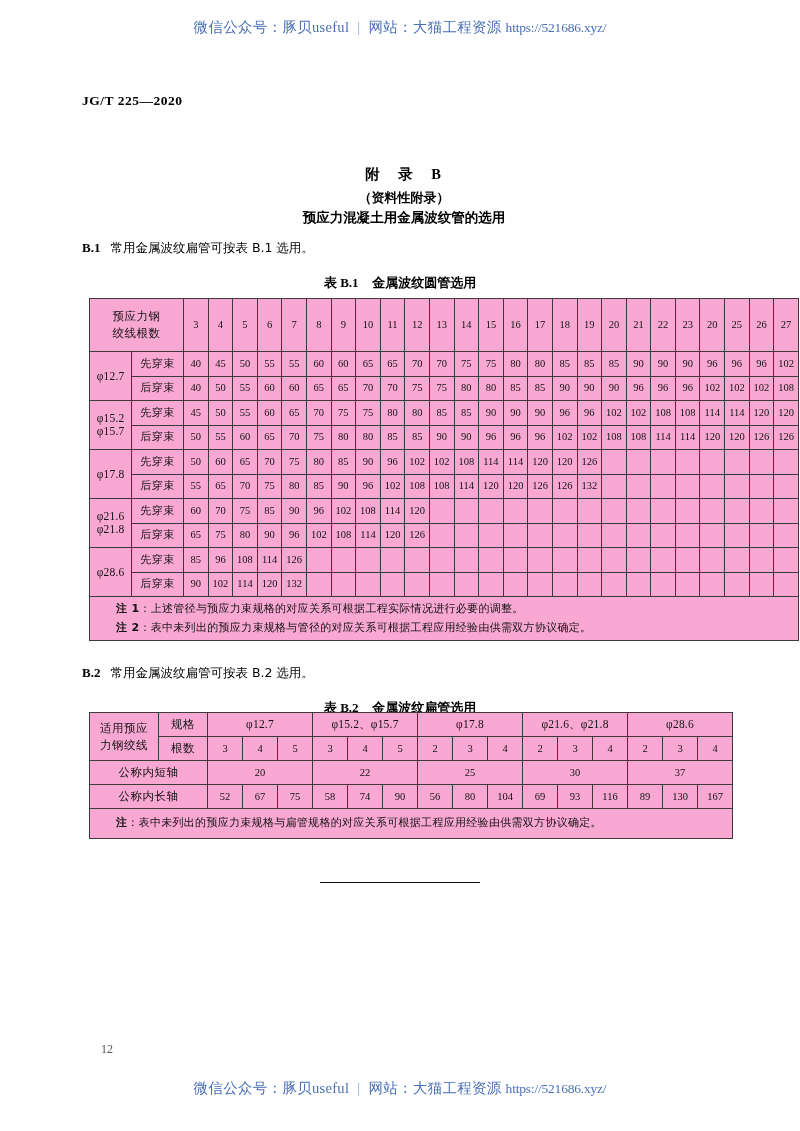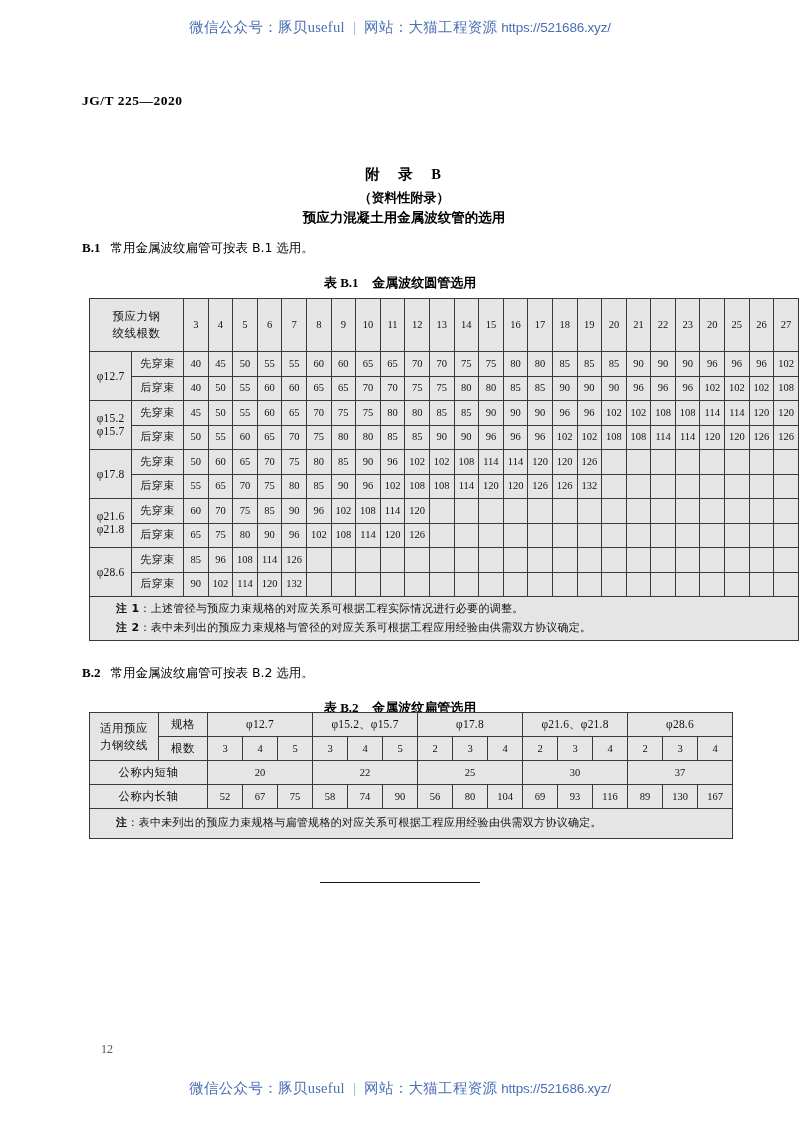--- a/index.html
+++ b/index.html
@@ -29,21 +29,21 @@
     white-space: nowrap;
   }
   .wm-top { top: 18px; }
   .wm-bottom { top: 1079px; }
   .wm .sep {
     display: inline-block;
     margin: 0 8px;
     color: #8fa8d4;
   }
   .wm .mono {
-    font-family: Liberation Sans, sans-serif;
+    font-family: Liberation Serif, serif;
     font-size: 13.5px;
     letter-spacing: -0.2px;
   }
 
   
   .std-no {
     position: absolute;
     left: 82px;
     top: 93px;
     font-family: "Liberation Serif", "DejaVu Serif", serif;
@@ -111,21 +111,21 @@
     font-family: "Liberation Serif", "DejaVu Serif", serif;
     font-weight: bold;
   }
 
   
   table.grid {
     position: absolute;
     border-collapse: collapse;
     font-family: "Liberation Serif", "DejaVu Serif", serif;
     font-size: 10.5px;
-    background: #e5e5e5;
+    background: #f9a8d4;
   }
   table.grid td {
     border: 1px solid #3a3a3a;
     text-align: center;
     vertical-align: middle;
     padding: 0;
     line-height: 1.1;
     color: #111;
   }
   table.grid td.cjk {

